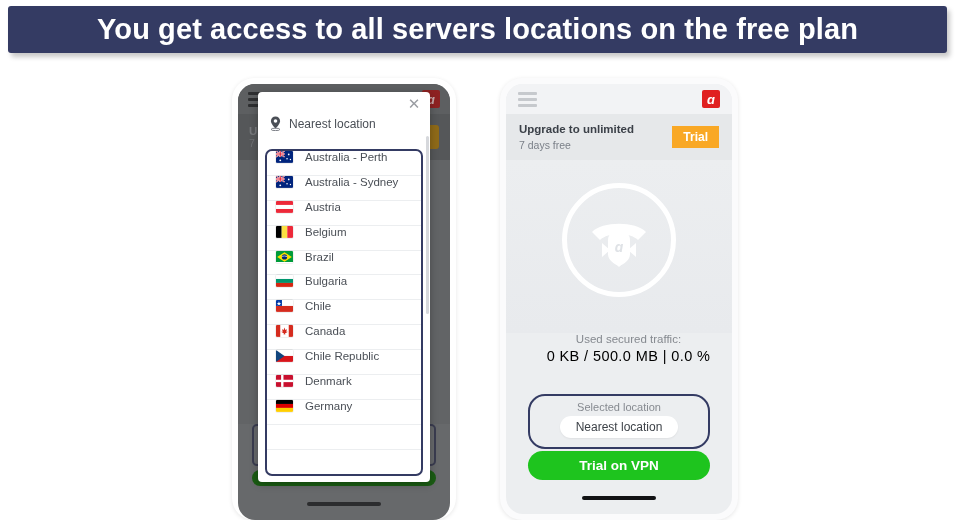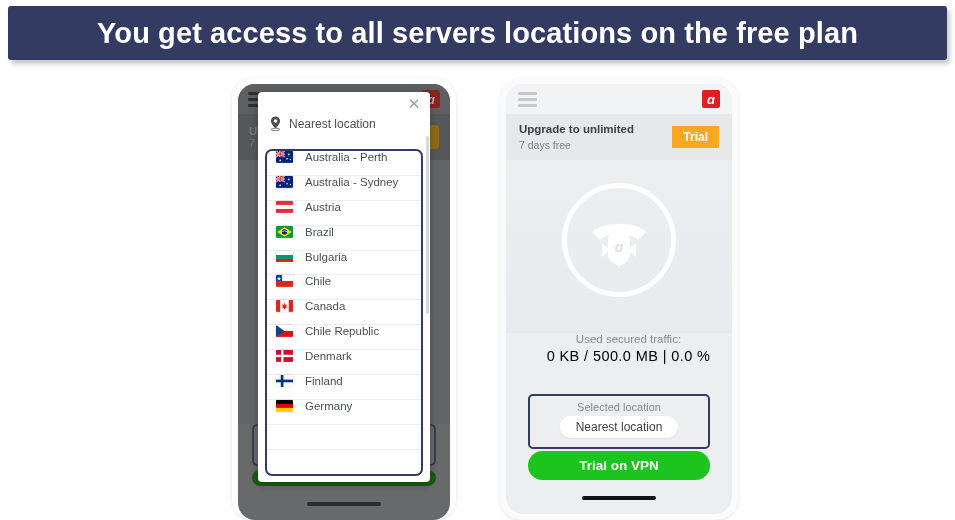--- a/index.html
+++ b/index.html
@@ -7,21 +7,21 @@
     width: 955px; height: 520px;
     background: #ffffff;
     font-family: "Liberation Sans", sans-serif;
     overflow: hidden;
   }
   .stage { position: relative; width: 955px; height: 520px; background:#fff; }
 
   
   .banner {
     position: absolute; left: 8px; top: 6px;
-    width: 939px; height: 54px;
+    width: 939px; height: 47px;
     background: #343b63;
     border-radius: 3px;
     display: flex; align-items: center; justify-content: center;
     box-shadow: 3px 4px 5px rgba(0,0,0,0.22);
   }
   .banner-text {
     color: #ffffff;
     font-size: 29px;
     font-weight: bold;
     letter-spacing: 0.1px;
@@ -112,21 +112,21 @@
     margin-top: -14px;
   }
   .traffic {
     flex: 0 0 auto; text-align: center; padding-bottom: 4px; margin-left: 19px;
   }
   .traffic-label { font-size: 11.5px; color: #85898f; margin-bottom: 3px; }
   .traffic-value { font-size: 14.5px; color: #000000; letter-spacing: 0.4px; }
   .selected-box {
     margin: 26px 22px 0 22px;
     border: 2px solid #343b63;
-    border-radius: 5px;
+    border-radius: 17px;
     padding: 5px 0 9px 0;
     text-align: center;
     position: relative;
   }
   .selected-label { font-size: 11px; color: #868a90; margin-bottom: 3px; }
   .selected-pill {
     display: inline-block;
     background: #ffffff;
     border-radius: 13px;
     padding: 4px 16px;
@@ -318,20 +318,28 @@
         <div class="loc-row">
           <span class="flag"><svg viewBox="0 0 20 14">
               <rect width="20" height="14" fill="#fff"></rect>
               <rect width="20" height="4.6" fill="#ed2939"></rect>
               <rect y="9.4" width="20" height="4.6" fill="#ed2939"></rect>
             </svg></span>
           <span>Austria</span>
         </div>
         <div class="loc-row">
           <span class="flag"><svg viewBox="0 0 20 14">
+              <rect width="6.7" height="14" fill="#000"></rect>
+              <rect x="6.7" width="6.6" height="14" fill="#fae042"></rect>
+              <rect x="13.3" width="6.7" height="14" fill="#ed2939"></rect>
+            </svg></span>
+          <span>Belgium</span>
+        </div>
+        <div class="loc-row">
+          <span class="flag"><svg viewBox="0 0 20 14">
               <rect width="20" height="14" fill="#009b3a"></rect>
               <path d="M10 1.4 L18.6 7 L10 12.6 L1.4 7 Z" fill="#fedf00"></path>
               <circle cx="10" cy="7" r="3.1" fill="#002776"></circle>
               <path d="M7 6.4 Q10 5.2 13 6.6" stroke="#fff" stroke-width="0.8" fill="none"></path>
             </svg></span>
           <span>Brazil</span>
         </div>
         <div class="loc-row">
           <span class="flag"><svg viewBox="0 0 20 14">
               <rect width="20" height="4.67" fill="#fff"></rect>
@@ -366,28 +374,20 @@
             </svg></span>
           <span>Chile Republic</span>
         </div>
         <div class="loc-row">
           <span class="flag"><svg viewBox="0 0 20 14">
               <rect width="20" height="14" fill="#c8102e"></rect>
               <rect x="6" width="2.8" height="14" fill="#fff"></rect>
               <rect y="5.6" width="20" height="2.8" fill="#fff"></rect>
             </svg></span>
           <span>Denmark</span>
-        </div>
-        <div class="loc-row">
-          <span class="flag"><svg viewBox="0 0 20 14">
-              <rect width="20" height="14" fill="#fff"></rect>
-              <rect x="5.6" width="3.2" height="14" fill="#003580"></rect>
-              <rect y="5.4" width="20" height="3.2" fill="#003580"></rect>
-            </svg></span>
-          <span>Finland</span>
         </div>
         <div class="loc-row">
           <span class="flag"><svg viewBox="0 0 20 14">
               <rect width="20" height="4.67" fill="#000"></rect>
               <rect y="4.67" width="20" height="4.66" fill="#dd0000"></rect>
               <rect y="9.33" width="20" height="4.67" fill="#ffce00"></rect>
             </svg></span>
           <span>Germany</span>
         </div>
         <div class="loc-row"></div>

